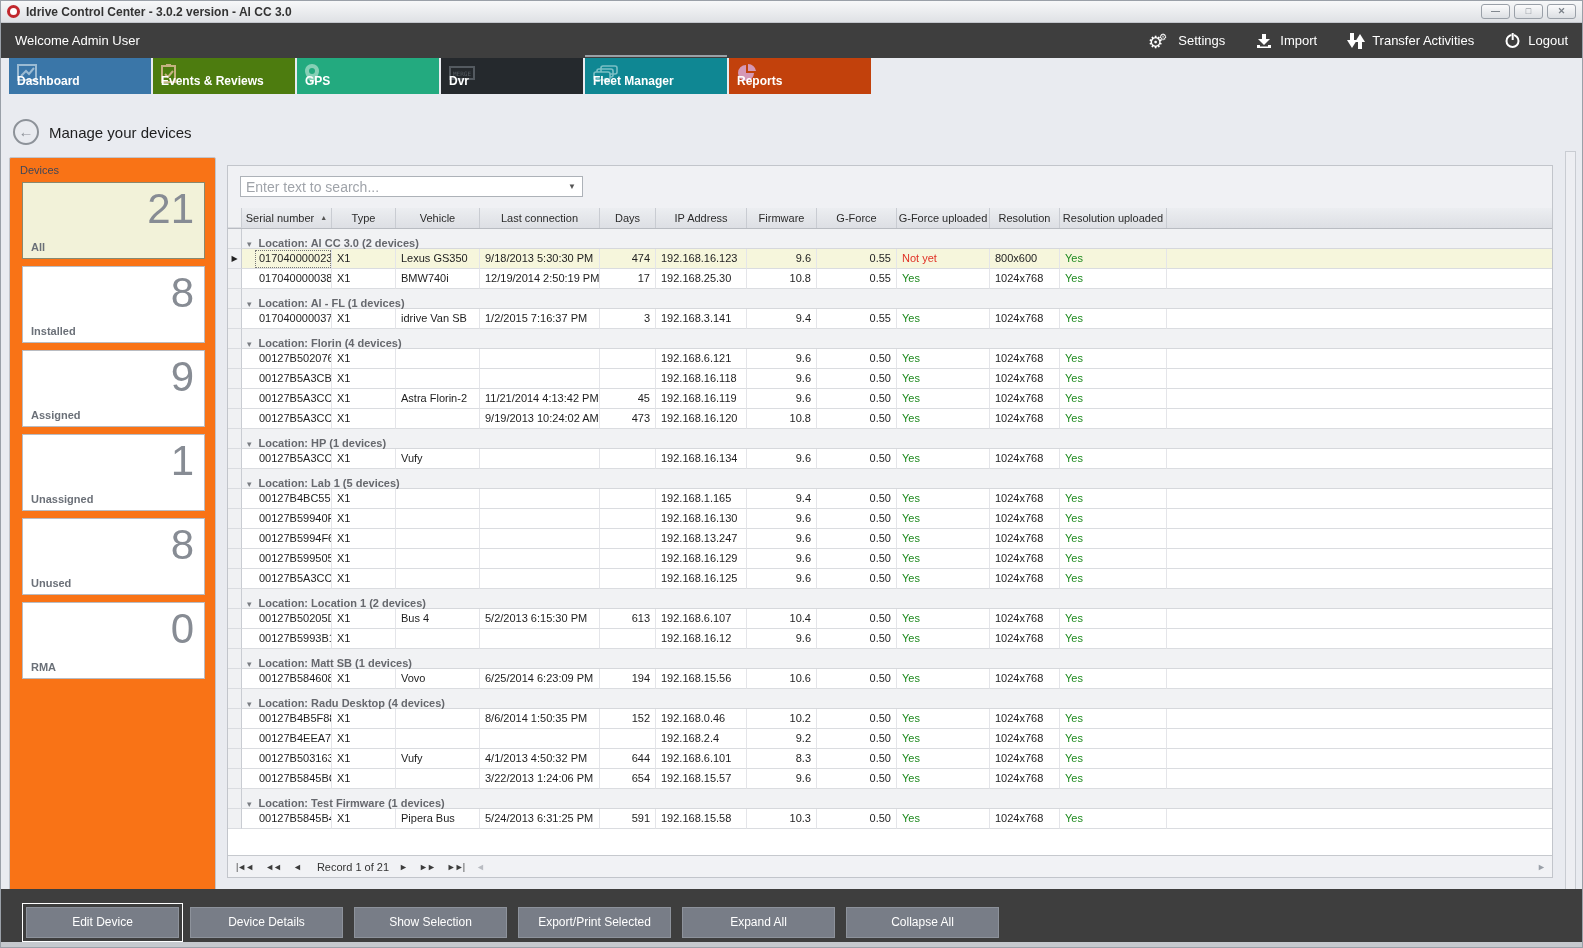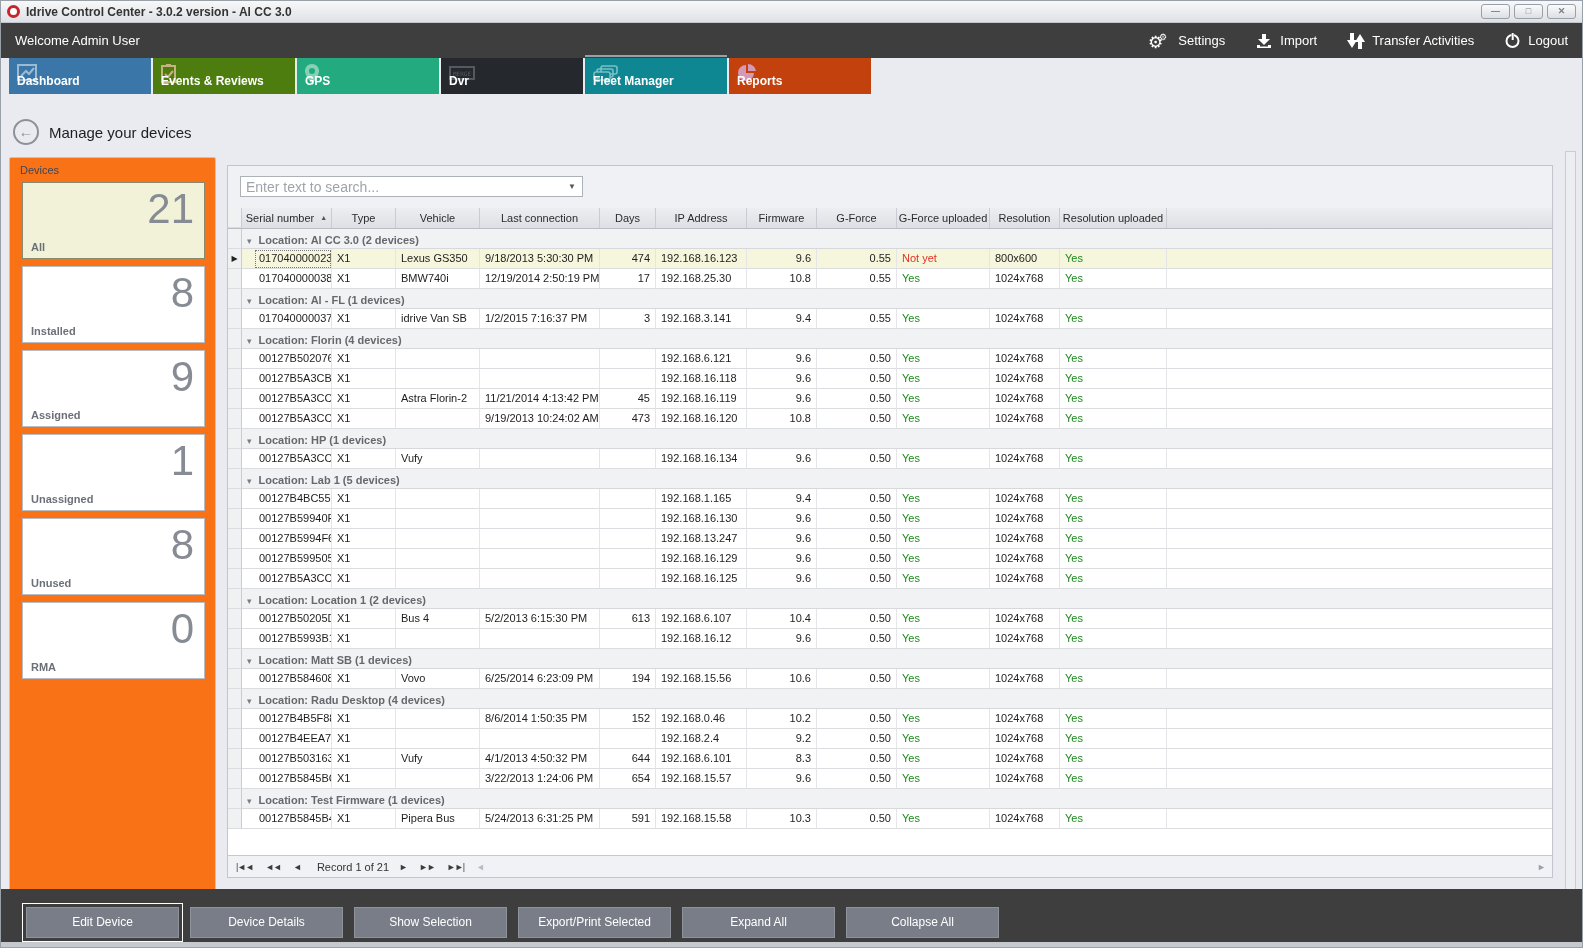--- a/index.html
+++ b/index.html
@@ -84,21 +84,21 @@
   .c-days { width:56px; } .c-ip { width:91px; } .c-fw { width:70px; }
   .c-gf { width:80px; } .c-gfu { width:93px; } .c-res { width:70px; } .c-resu { width:107px; }
   .c-fill { flex:1 1 auto; border-right:none; }
   .ra { text-align:right; }
   .yes { color:#1e8a1e; } .notyet { color:#e03226; }
   .row-selected .cell, .row-selected .cind { background:#f6f6dc; }
   .row-selected .c-serial { outline:1px dotted #777; outline-offset:-2px; }
 
   .group-row { display:flex; height:20px; flex:0 0 auto; }
   .group-content { flex:1; background:#f1f2f4; border-bottom:1px solid #d6d8dc;
-    font-size:11px; font-weight:bold; color:#66686d; line-height:22px; padding-left:5px; }
+    font-size:11px; font-weight:bold; color:#66686d; line-height:28px; padding-left:5px; }
   .group-arrow { color:#7a7d82; font-size:9px; margin-right:7px; font-weight:normal; }
   .grid-filler { flex:1 1 auto; background:#fff; }
 
   .pager { height:22px; flex:0 0 auto; background:#f1f2f5; border-top:1px solid #c6c9ce;
     display:flex; align-items:center; padding:0 8px; font-size:11px; color:#333; position:relative; }
   .pg-btn { color:#3c3c3c; font-size:9px; margin-right:12px; letter-spacing:-1px; }
   .pg-text { margin:0 10px 0 4px; }
   .pg-disabled { color:#b9bcc2; }
   .pg-right { position:absolute; right:6px; color:#9aa0a8; font-size:9px; }
 

